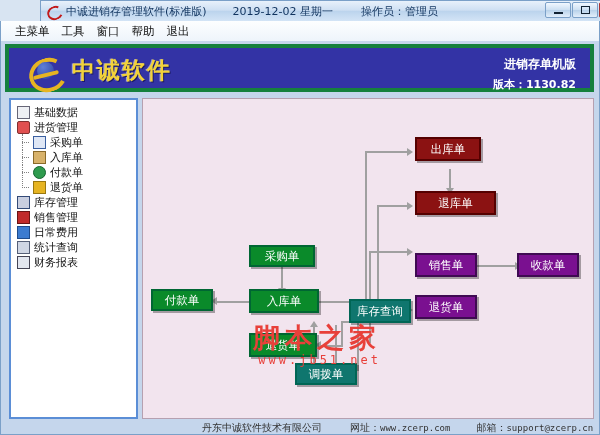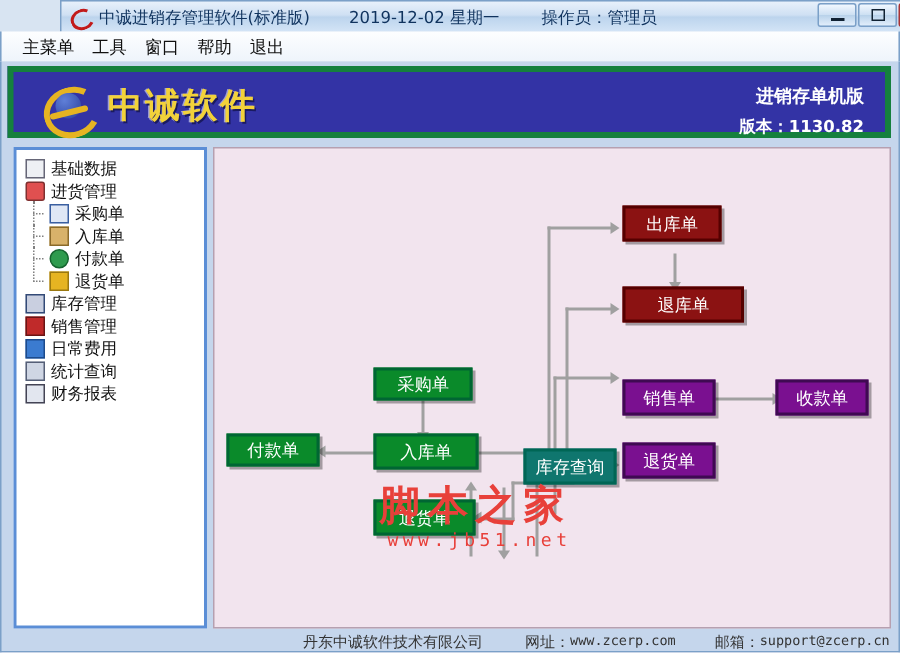--- a/index.html
+++ b/index.html
@@ -412,20 +412,21 @@
       <div class="fbox green" style="left:106px; top:146px; width:66px; height:22px;">采购单</div>
 
       <div class="fbox green" style="left:8px; top:190px; width:62px; height:22px;">付款单</div>
 
       <div class="fbox green" style="left:106px; top:190px; width:70px; height:24px;">入库单</div>
 
       <div class="fbox green" style="left:106px; top:234px; width:68px; height:24px;">退货单</div>
 
       <div class="fbox teal" style="left:206px; top:200px; width:62px; height:24px;">库存查询</div>
 
+      <div class="fbox teal" style="left:152px; top:264px; width:62px; height:22px;">调拨单</div>
 
       <div class="fbox maroon" style="left:272px; top:38px; width:66px; height:24px;">出库单</div>
 
       <div class="fbox maroon" style="left:272px; top:92px; width:81px; height:24px;">退库单</div>
 
       <div class="fbox purple" style="left:272px; top:154px; width:62px; height:24px;text-align:right;">销售单</div>
 
       <div class="fbox purple" style="left:374px; top:154px; width:62px; height:24px;">收款单</div>
 
       <div class="fbox purple" style="left:272px; top:196px; width:62px; height:24px;">退货单</div>

